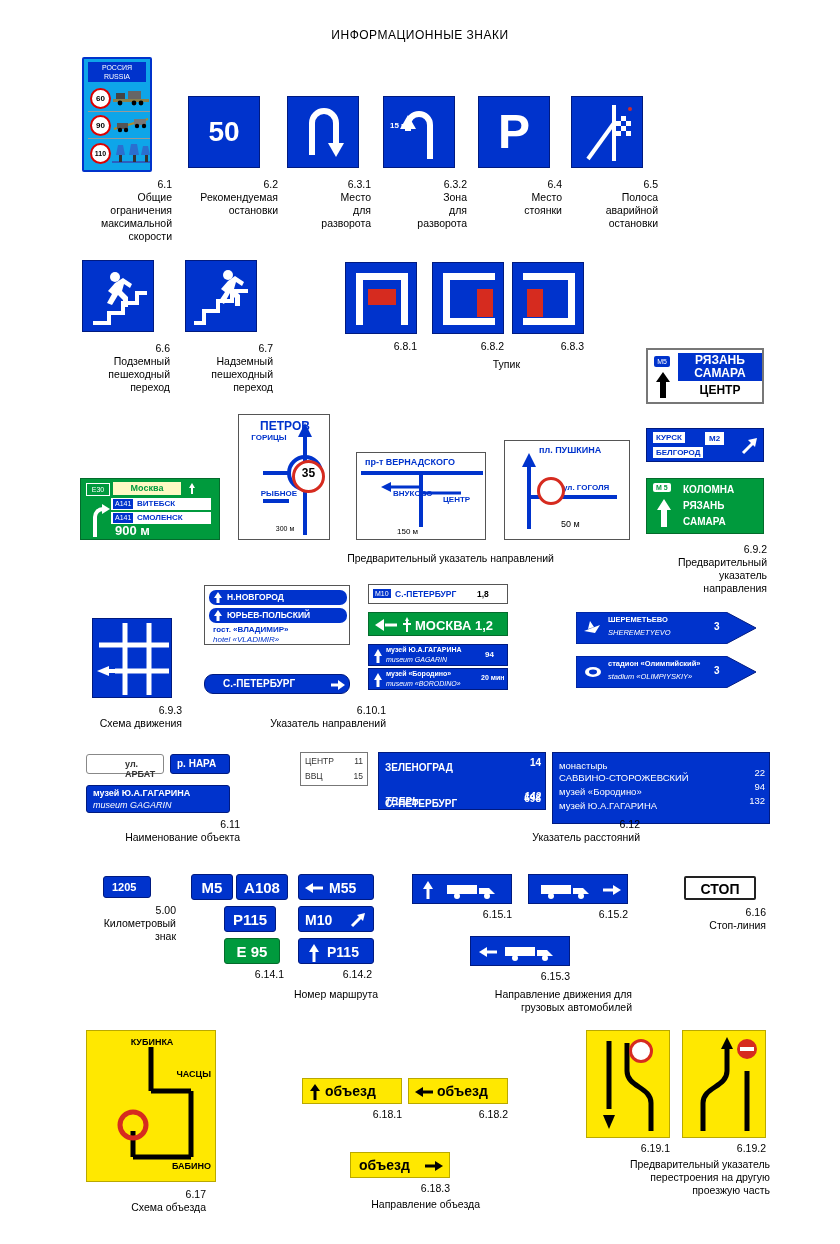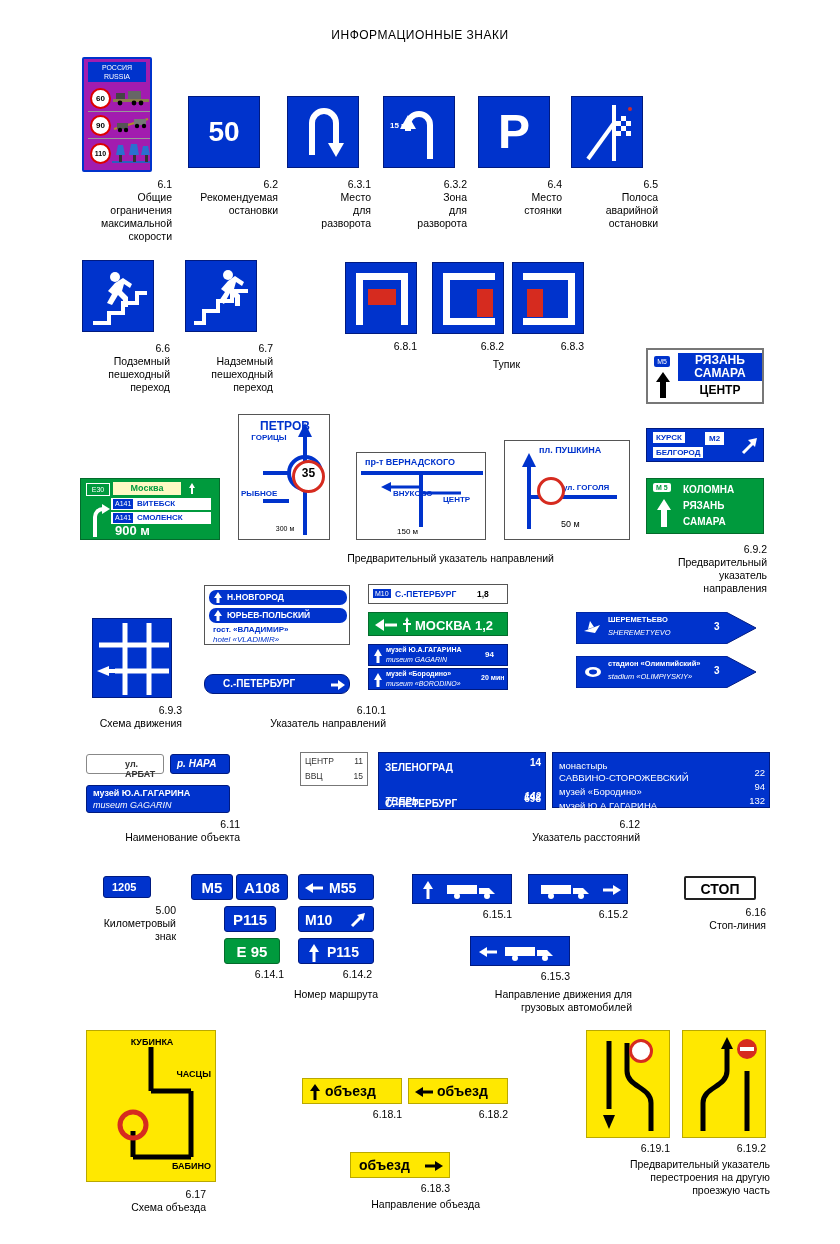--- a/index.html
+++ b/index.html
@@ -18,21 +18,21 @@
   .ctr{display:flex;align-items:center;justify-content:center;}
   svg{display:block;}
 </style>
 </head>
 <body>
 
 <div class="page">
 
   <div class="title">ИНФОРМАЦИОННЫЕ ЗНАКИ</div>
 
-  <div class="sign" style="left:82px;top:57px;width:70px;height:115px;background:#a21caf;border:2px solid #0033cc;border-radius:2px;">
+  <div class="sign" style="left:82px;top:57px;width:70px;height:115px;background:#0ea5e9;border:2px solid #0033cc;border-radius:2px;">
     <div style="position:absolute;left:4px;top:3px;right:4px;height:20px;background:#0033cc;color:#fff;font-size:7px;text-align:center;line-height:9px;padding-top:1px;box-sizing:border-box;">
       <div>РОССИЯ</div>
       <div>RUSSIA</div>
     </div>
     <div style="position:absolute;left:4px;top:25px;width:62px;height:27px;border-bottom:1px solid #999;">
       <div style="position:absolute;left:2px;top:4px;width:17px;height:17px;border-radius:50%;border:2px solid #d00;background:#fff;color:#000;font-size:8px;text-align:center;line-height:17px;font-weight:bold;">60</div>
       <svg style="position:absolute;left:24px;top:6px;" width="38" height="16" viewBox="0 0 38 16">
           <rect x="1" y="9" width="36" height="3" fill="#8a7f4a"></rect>
           <rect x="4" y="3" width="9" height="6" fill="#444"></rect>
           <rect x="16" y="1" width="13" height="8" fill="#666"></rect>
@@ -224,21 +224,21 @@
     <svg style="position:absolute;left:4px;top:16px;" width="26" height="44" viewBox="0 0 26 44">
         <path d="M10 42 L10 22 a8 8 0 0 1 8 -8 L21 14" stroke="#fff" stroke-width="4" fill="none"></path>
         <path d="M25 14 l-8 -5 l0 10 z" fill="#fff"></path>
       </svg>
     <div style="position:absolute;left:34px;top:44px;color:#fff;font-weight:bold;font-size:13px;">900 м</div>
   </div>
 
   <div class="sign white" style="left:238px;top:414px;width:92px;height:126px;background:#fff;border:1px solid #555;">
     <div style="position:absolute;left:0;top:4px;width:92px;text-align:center;font-size:12px;font-weight:bold;color:#0033cc;">ПЕТРОВ</div>
     <div style="position:absolute;left:2px;top:18px;width:56px;text-align:center;font-size:8px;font-weight:bold;color:#0033cc;">ГОРИЦЫ</div>
-    <div style="position:absolute;left:2px;top:74px;width:56px;text-align:left;font-size:8px;font-weight:bold;color:#0033cc;">РЫБНОЕ</div>
+    <div style="position:absolute;left:2px;top:74px;width:56px;text-align:right;font-size:8px;font-weight:bold;color:#0033cc;">РЫБНОЕ</div>
     <svg style="position:absolute;left:0;top:0;" width="92" height="126" viewBox="0 0 92 126">
       <path d="M66 120 L66 66" stroke="#0033cc" stroke-width="4" fill="none"></path>
       <path d="M66 8 l-7 14 l14 0 z" fill="#0033cc"></path>
       <path d="M66 50 L66 22" stroke="#0033cc" stroke-width="4" fill="none"></path>
       <path d="M50 58 L24 58" stroke="#0033cc" stroke-width="4" fill="none"></path>
       <path d="M50 86 L24 86" stroke="#0033cc" stroke-width="4" fill="none"></path>
       <circle cx="66" cy="58" r="16" fill="none" stroke="#0033cc" stroke-width="4"></circle>
     </svg>
     <div style="position:absolute;left:53px;top:45px;width:27px;height:27px;border-radius:50%;background:#fff;border:3px solid #d62b1f;color:#000;font-weight:bold;font-size:12px;text-align:center;line-height:21px;">35</div>
     <div style="position:absolute;left:0;top:110px;width:92px;text-align:center;font-size:7px;color:#000;">300 м</div>
@@ -399,21 +399,21 @@
         <ellipse cx="9" cy="6" rx="4" ry="2.4" fill="#0033cc"></ellipse>
       </svg>
     <span style="position:absolute;left:32px;top:3px;color:#fff;font-size:7.5px;font-weight:bold;">стадион «Олимпийский»</span>
     <span style="position:absolute;left:32px;top:16px;color:#fff;font-size:7.5px;font-style:italic;">stadium «OLIMPIYSKIY»</span>
     <span style="position:absolute;left:138px;top:9px;color:#fff;font-size:10px;font-weight:bold;">3</span>
   </div>
 
   <div class="sign white" style="left:86px;top:754px;width:78px;height:20px;background:#fff;border:1px solid #888;border-radius:3px;">
     <span style="position:absolute;left:6px;top:4px;color:#333;font-size:9px;font-weight:bold;margin-left:32px;">ул. АРБАТ</span>
   </div>
-  <div class="sign" style="left:170px;top:754px;width:60px;height:20px;border-radius:3px;font-style:italic;">
+  <div class="sign" style="left:170px;top:754px;width:60px;height:20px;border-radius:3px;">
     <span style="position:absolute;left:6px;top:3px;color:#fff;font-size:10px;font-weight:bold;">р. НАРА</span>
   </div>
   <div class="sign" style="left:86px;top:785px;width:144px;height:28px;border-radius:3px;">
     <div style="position:absolute;left:6px;top:2px;color:#fff;font-size:9px;font-weight:bold;">музей Ю.А.ГАГАРИНА</div>
     <div style="position:absolute;left:6px;top:14px;color:#fff;font-size:9px;font-style:italic;">museum GAGARIN</div>
   </div>
   <div class="cap" style="left:80px;top:818px;width:160px;">
     <div class="num">6.11</div>
     <div>Наименование объекта</div>
   </div>
@@ -433,21 +433,21 @@
     <div style="position:absolute;left:6px;top:38px;width:156px;font-style:italic;">
       <span style="color:#fff;font-weight:bold;font-size:10px;">ТВЕРЬ</span>
       <span style="float:right;color:#fff;font-weight:bold;font-size:10px;">142</span>
     </div>
     <div style="position:absolute;left:6px;top:40px;width:156px;">
       <span style="color:#fff;font-weight:bold;font-size:10px;">С.-ПЕТЕРБУРГ</span>
       <span style="float:right;color:#fff;font-weight:bold;font-size:10px;">698</span>
     </div>
   </div>
 
-  <div class="sign" style="left:552px;top:752px;width:218px;height:56px;padding-left:44px;">
+  <div class="sign" style="left:552px;top:752px;width:218px;height:72px;padding-left:44px;">
     <div style="position:absolute;left:6px;top:2px;width:206px;">
       <span style="color:#fff;font-size:9.5px;">монастырь</span>
     </div>
     <div style="position:absolute;left:6px;top:14px;width:206px;">
       <span style="color:#fff;font-size:9.5px;">САВВИНО-СТОРОЖЕВСКИЙ</span>
       <span style="float:right;color:#fff;font-size:9.5px;">22</span>
     </div>
     <div style="position:absolute;left:6px;top:28px;width:206px;">
       <span style="color:#fff;font-size:9.5px;">музей «Бородино»</span>
       <span style="float:right;color:#fff;font-size:9.5px;">94</span>

